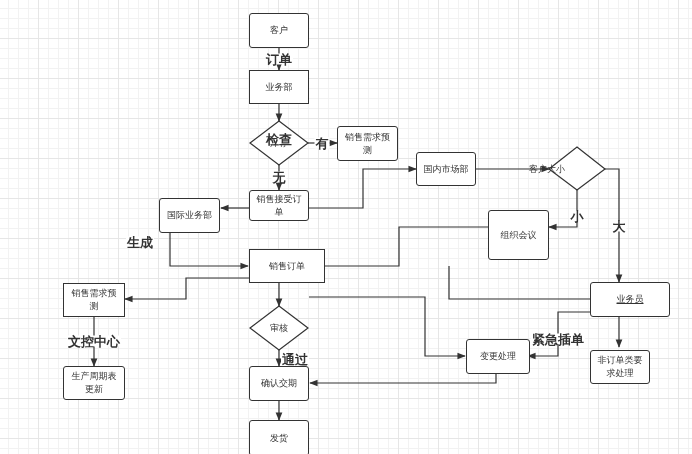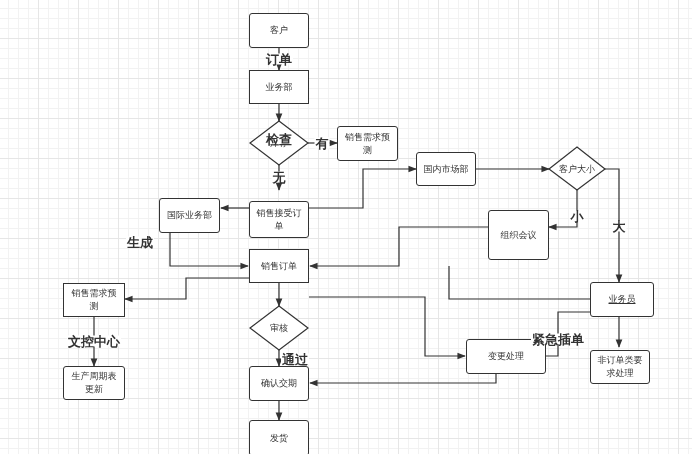--- a/index.html
+++ b/index.html
@@ -64,53 +64,53 @@
 <div class="node" style="left:249px;top:13px;width:60px;height:35px;">
     <span>客户</span>
   </div>
 <div class="node" style="left:249px;top:70px;width:60px;height:34px;border-radius:0">
     <span>业务部</span>
   </div>
 <div class="diamond-text" style="left:279px;top:143px;">库存</div>
 <div class="node" style="left:337px;top:126px;width:61px;height:35px;">
     <span>销售需求预测</span>
   </div>
-<div class="node" style="left:249px;top:201px;width:60px;height:37px;">
+<div class="node" style="left:249px;top:190px;width:60px;height:31px;">
     <span>销售接受订单</span>
   </div>
 <div class="node" style="left:159px;top:190px;width:61px;height:35px;margin-top:8px;">
     <span>国际业务部</span>
   </div>
 <div class="node" style="left:416px;top:152px;width:60px;height:34px;">
     <span>国内市场部</span>
   </div>
-<div class="diamond-text" style="left:577px;top:169px;font-family:Liberation Mono, monospace;">客户大小</div>
+<div class="diamond-text" style="left:547px;top:169px;font-family:Liberation Mono, monospace;">客户大小</div>
 <div class="node" style="left:488px;top:210px;width:61px;height:50px;">
     <span>组织会议</span>
   </div>
-<div class="node" style="left:249px;top:249px;width:60px;height:34px;border-radius:0">
+<div class="node" style="left:249px;top:249px;width:76px;height:34px;border-radius:0">
     <span>销售订单</span>
   </div>
 <div class="node" style="left:63px;top:283px;width:62px;height:34px;border-radius:0">
     <span>销售需求预测</span>
   </div>
 <div class="node" style="left:63px;top:366px;width:62px;height:34px;">
     <span>生产周期表更新</span>
   </div>
 <div class="diamond-text" style="left:279px;top:328px;">审核</div>
 <div class="node" style="left:249px;top:366px;width:60px;height:35px;">
     <span>确认交期</span>
   </div>
 <div class="node" style="left:249px;top:420px;width:60px;height:36px;">
     <span>发货</span>
   </div>
-<div class="node" style="left:590px;top:282px;width:64px;height:35px;text-decoration:underline;">
+<div class="node" style="left:590px;top:282px;width:80px;height:35px;text-decoration:underline;">
     <span>业务员</span>
   </div>
-<div class="node" style="left:466px;top:339px;width:80px;height:35px;">
+<div class="node" style="left:466px;top:339px;width:64px;height:35px;">
     <span>变更处理</span>
   </div>
 <div class="node" style="left:590px;top:350px;width:60px;height:34px;">
     <span>非订单类要求处理</span>
   </div>
 
 <div class="edge-label" style="left:279px;top:59px;">订单</div>
 <div class="edge-label" style="left:279px;top:111px;margin-top:28px;">检查</div>
 <div class="edge-label" style="left:322px;top:143px;">有</div>
 <div class="edge-label" style="left:279px;top:177px;">无</div>

